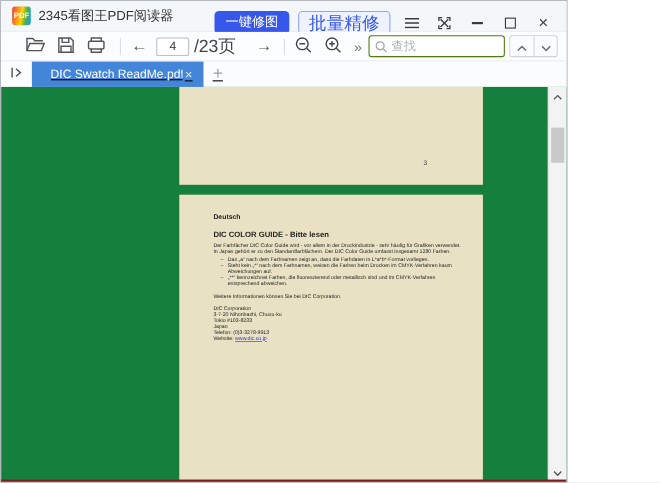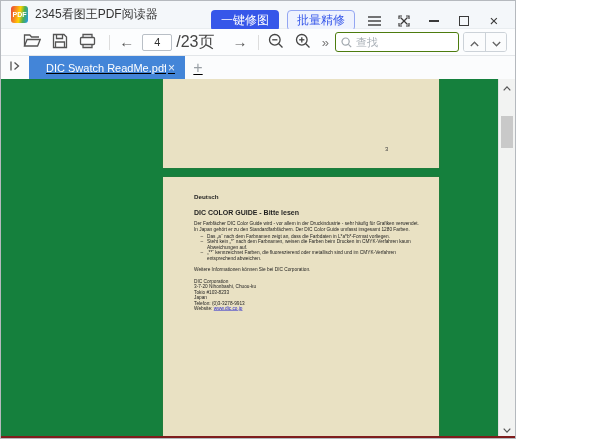--- a/index.html
+++ b/index.html
@@ -18,21 +18,21 @@
     background:linear-gradient(100deg,#e8433a 0%,#f7941d 30%,#ffd200 50%,#4caf50 72%,#2196f3 100%);
     color:#fff; font-size:7px; font-weight:bold; display:flex; align-items:center; justify-content:center;
   }
   .apptitle { font-size:12px; color:#333; }
   .tb-right { margin-left:auto; display:flex; align-items:flex-start; gap:8px;margin-top:12px; }
   .btn-primary {
     background:#3657e9; color:#fff; font-size:12px; border:none; border-radius:4px;
     height:21px; padding:0 10px; cursor:pointer;
   }
   .btn-outline {
-    background:#eef2fe; color:#3657e9; font-size:12px; border:1px solid #93a6f2; border-radius:4px;
+    background:#eef2fe; color:#3657e9; font-size:16px; border:1px solid #93a6f2; border-radius:4px;
     height:21px; padding:0 9px; cursor:pointer;
   }
   .winctl { width:22px; height:22px; display:flex; align-items:center; justify-content:center;
     color:#3a3a3a; font-size:14px; cursor:pointer; background:none; border:none; }
   .menu-icon svg, .expand-icon svg { display:block; }
   .min-bar { display:block; width:10px; height:2px; background:#3a3a3a; }
   .max-box { display:block; width:10px; height:10px; border:1.4px solid #3a3a3a; }
   .close-x { font-size:15px; color:#3a3a3a; line-height:1; }
   
   .toolbar {

